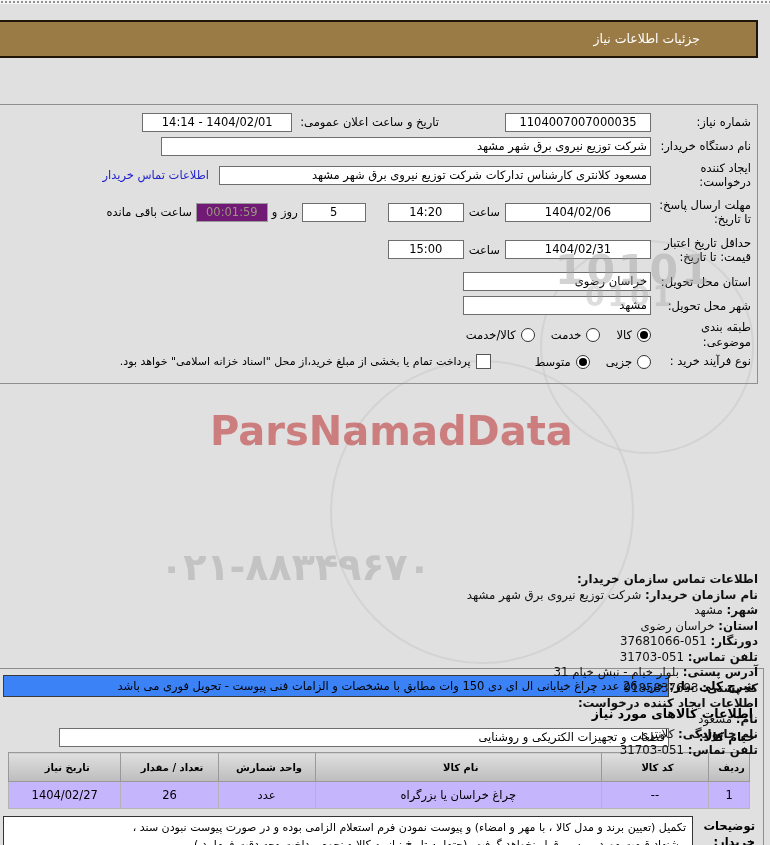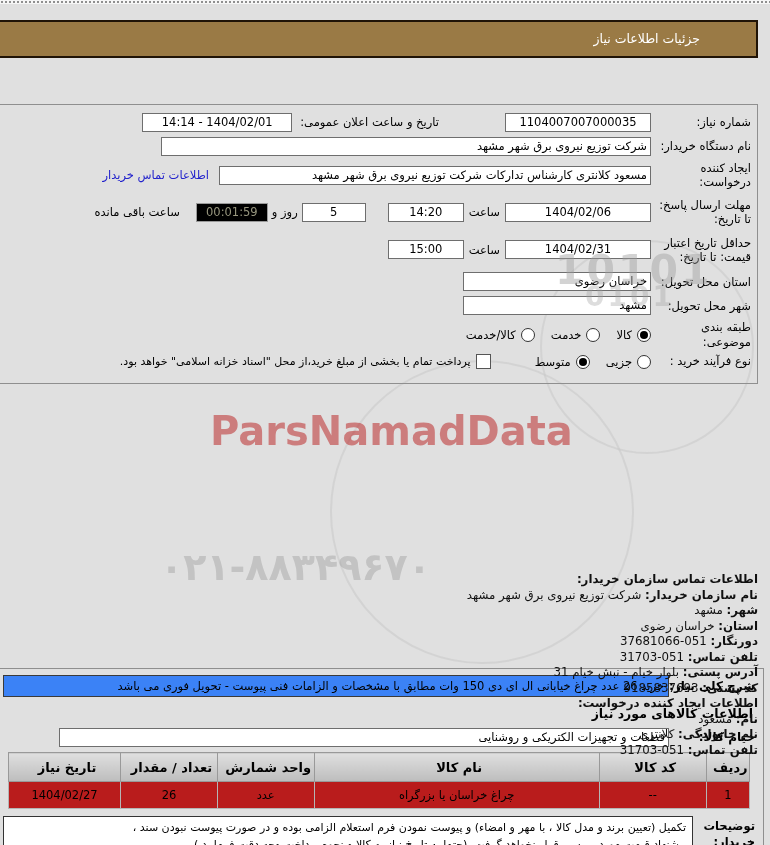--- a/index.html
+++ b/index.html
@@ -26,29 +26,29 @@
   .r{text-align:right;}
   .link{color:#2222cc;font-size:11.5px;cursor:pointer;margin-right:10px;white-space:nowrap;}
   .radio{width:12px;height:12px;border:1px solid #333;border-radius:50%;
     background:#fff;display:inline-block;flex:none;}
   .radio.checked{position:relative;}
   .radio.checked::after{content:"";position:absolute;top:2px;right:2px;width:8px;height:8px;
     border-radius:50%;background:#000;display:block;}
   .checkbox{width:13px;height:13px;border:1px solid #555;background:#fff;display:inline-block;flex:none;}
   .opt{display:flex;align-items:center;gap:5px;margin-left:16px;}
   .opt-lbl{font-size:11.5px;}
-  .countdown{background:#000000;color:#97967e;border:1px solid #9a9a9a;}
+  .countdown{background:#701a75;color:#97967e;border:1px solid #9a9a9a;}
   .bold{font-weight:bold;}
   .desc-field{flex:1;background:#3b82f6;border:1px solid #3a3a3a;height:20px;line-height:20px;
     font-size:11.5px;padding:0 4px;text-align:right;white-space:nowrap;overflow:hidden;}
   .sec-head{font-weight:bold;font-size:12.5px;margin:9px 2px 7px;text-align:right;}
   table.goods{border-collapse:collapse;width:calc(100% - 10px);margin:4px auto 0;}
   table.goods th{background:linear-gradient(#dfdfdf,#bdbdbd);border:1px solid #999;
-    height:26px;font-size:13px;font-weight:bold;text-align:center;padding-left:6px;}
-  table.goods td{background:#b91c1c;border:1px solid #b5b5b5;height:24px;
+    height:26px;font-size:10px;font-weight:bold;text-align:center;padding-left:6px;}
+  table.goods td{background:#c4b5fd;border:1px solid #b5b5b5;height:24px;
     font-size:11.5px;text-align:center;}
   .notes-row{display:flex;align-items:stretch;margin-top:7px;}
   .notes-lbl{width:62px;flex:none;font-weight:bold;font-size:11.5px;line-height:1.35;padding-top:3px;}
   .notes-box{flex:1;background:#fff;border:1px solid #333;padding:3px 6px;}
   .notes-box div{font-size:11px;line-height:1.5;text-align:right;}
   .contact{position:absolute;top:572px;right:12px;left:12px;text-align:right;
     font-size:11.8px;line-height:15.5px;color:#101010;z-index:1;}
   .contact .b{font-weight:bold;}
   .wm{position:absolute;z-index:3;pointer-events:none;font-weight:bold;color:#a0a0a0;}
   .wm-digits{top:246px;left:555px;font-size:41px;opacity:.45;letter-spacing:3px;}
@@ -89,21 +89,21 @@
   </div>
 
   <div class="row" style="margin-top:8px">
     <div class="lbl">مهلت ارسال پاسخ: تا تاریخ:</div>
     <div class="field c" style="width:138px" dir="ltr">1404/02/06</div>
     <div class="lbl" style="width:auto;margin-right:5px">ساعت</div>
     <div class="field c" style="width:68px;margin-right:5px" dir="ltr">14:20</div>
     <div class="field c" style="width:56px;margin-right:22px" dir="ltr">5</div>
     <div class="lbl" style="width:auto;margin-right:4px">روز و</div>
     <div class="field c countdown" style="width:64px;margin-right:4px" dir="ltr">00:01:59</div>
-    <div class="lbl" style="width:auto;margin-right:16px">ساعت باقی مانده</div>
+    <div class="lbl" style="width:auto;margin-right:4px">ساعت باقی مانده</div>
   </div>
 
   <div class="row" style="margin-top:9px">
     <div class="lbl">حداقل تاریخ اعتبار قیمت: تا تاریخ:</div>
     <div class="field c" style="width:138px" dir="ltr">1404/02/31</div>
     <div class="lbl" style="width:auto;margin-right:5px">ساعت</div>
     <div class="field c" style="width:68px;margin-right:5px" dir="ltr">15:00</div>
   </div>
 
   <div class="row" style="margin-top:8px">

